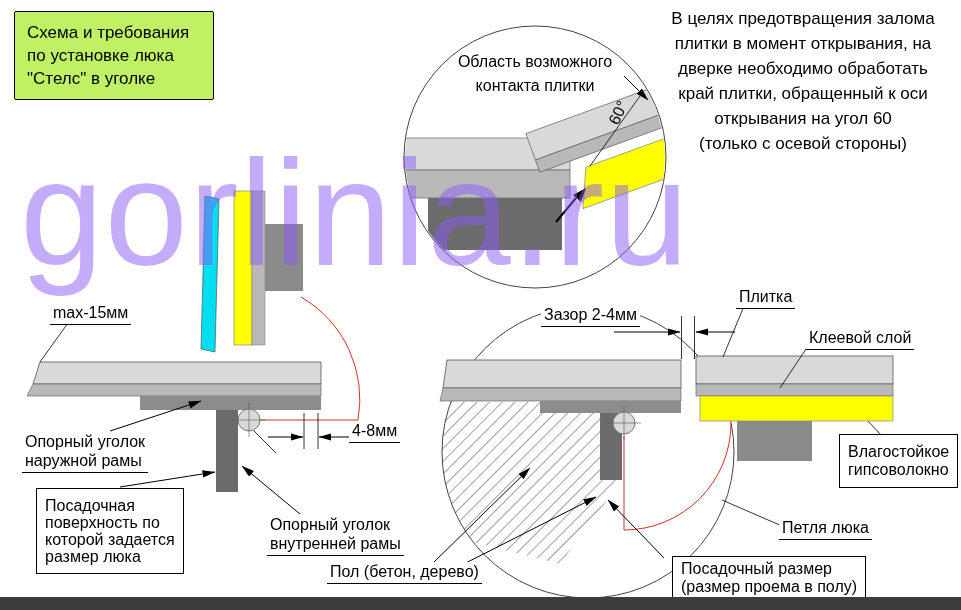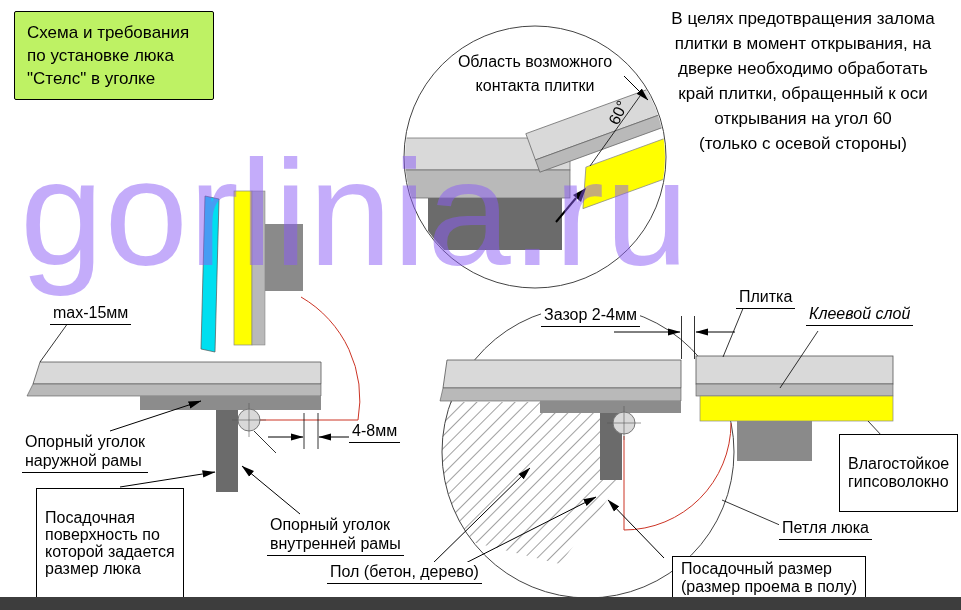--- a/index.html
+++ b/index.html
@@ -11,21 +11,21 @@
   .watermark{
     position:absolute;left:20px;top:138px;z-index:2;
     font-size:150px;line-height:150px;letter-spacing:1px;white-space:nowrap;
     color:#8b5cf6;opacity:.5;font-weight:400;pointer-events:none;
   }
   .lbl{
     position:absolute;z-index:3;font-size:16px;line-height:19px;
     white-space:pre-line;background:transparent;
   }
   .underline{border-bottom:1px solid #000;padding:0 3px 2px 3px;display:inline-block;background:#fff;}
-  .boxed{border:1px solid #000;background:#fff;padding:20px 8px;}
+  .boxed{border:1px solid #000;background:#fff;padding:8px 8px;}
   .center{text-align:center;}
   .title-box{
     position:absolute;left:14px;top:11px;width:174px;z-index:3;
     border:1px solid #000;border-radius:2px;background:#bef264;
     padding:9px 12px;font-size:17px;line-height:23px;white-space:pre-line;
   }
   .note{
     position:absolute;left:650px;top:6px;width:306px;z-index:3;
     font-size:17px;line-height:25px;text-align:center;white-space:pre-line;
   }
@@ -164,21 +164,21 @@
   <div class="lbl boxed" style="left:36px;top:488px;line-height:17px;">Посадочная
 поверхность по
 которой задается
 размер люка</div>
   <div class="lbl" style="left:349px;top:421px;"><span class="underline">4-8мм</span></div>
   <div class="lbl" style="left:267px;top:515px;"><span class="underline">Опорный уголок
 внутренней рамы</span></div>
 
   <div class="lbl" style="left:541px;top:305px;"><span class="underline">Зазор 2-4мм</span></div>
   <div class="lbl" style="left:736px;top:287px;"><span class="underline">Плитка</span></div>
-  <div class="lbl" style="left:806px;top:304px;font-style:italic;"><span class="underline">Клеевой слой</span></div>
+  <div class="lbl" style="left:806px;top:328px;"><span class="underline">Клеевой слой</span></div>
   <div class="lbl boxed" style="left:839px;top:434px;line-height:18px;">Влагостойкое
 гипсоволокно</div>
   <div class="lbl" style="left:779px;top:518px;"><span class="underline">Петля люка</span></div>
   <div class="lbl" style="left:327px;top:562px;"><span class="underline">Пол (бетон, дерево)</span></div>
   <div class="lbl boxed" style="left:672px;top:556px;line-height:18px;padding:3px 8px;">Посадочный размер
 (размер проема в полу)</div>
 
   <div class="bottom-bar"></div>
 </div>
 

